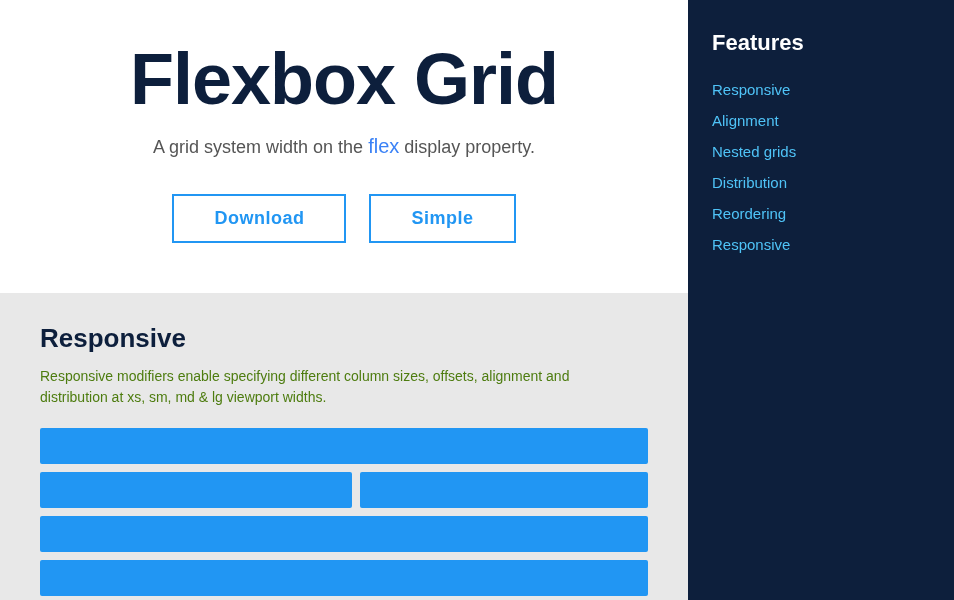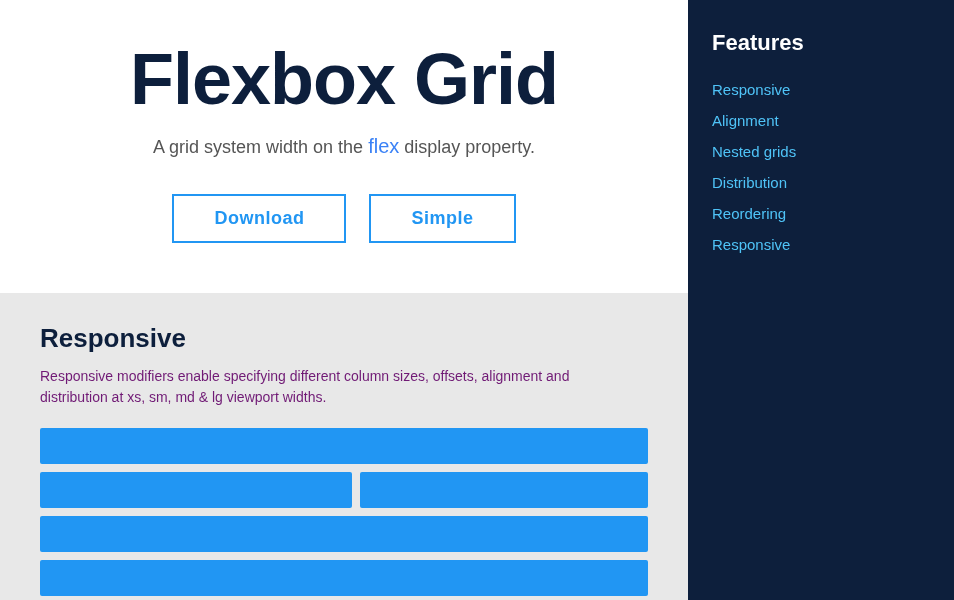--- a/index.html
+++ b/index.html
@@ -69,21 +69,21 @@
 
     .demo-section h2 {
       font-size: 26px;
       font-weight: 900;
       color: #0d1f3c;
       margin-bottom: 12px;
     }
 
     .demo-section p {
       font-size: 14px;
-      color: #701a75;
+      color: #4d7c0f;
       line-height: 1.5;
       margin-bottom: 20px;
       max-width: 540px;
     }
 
     
     .grid-demo {
       display: flex;
       flex-direction: column;
       gap: 8px;

